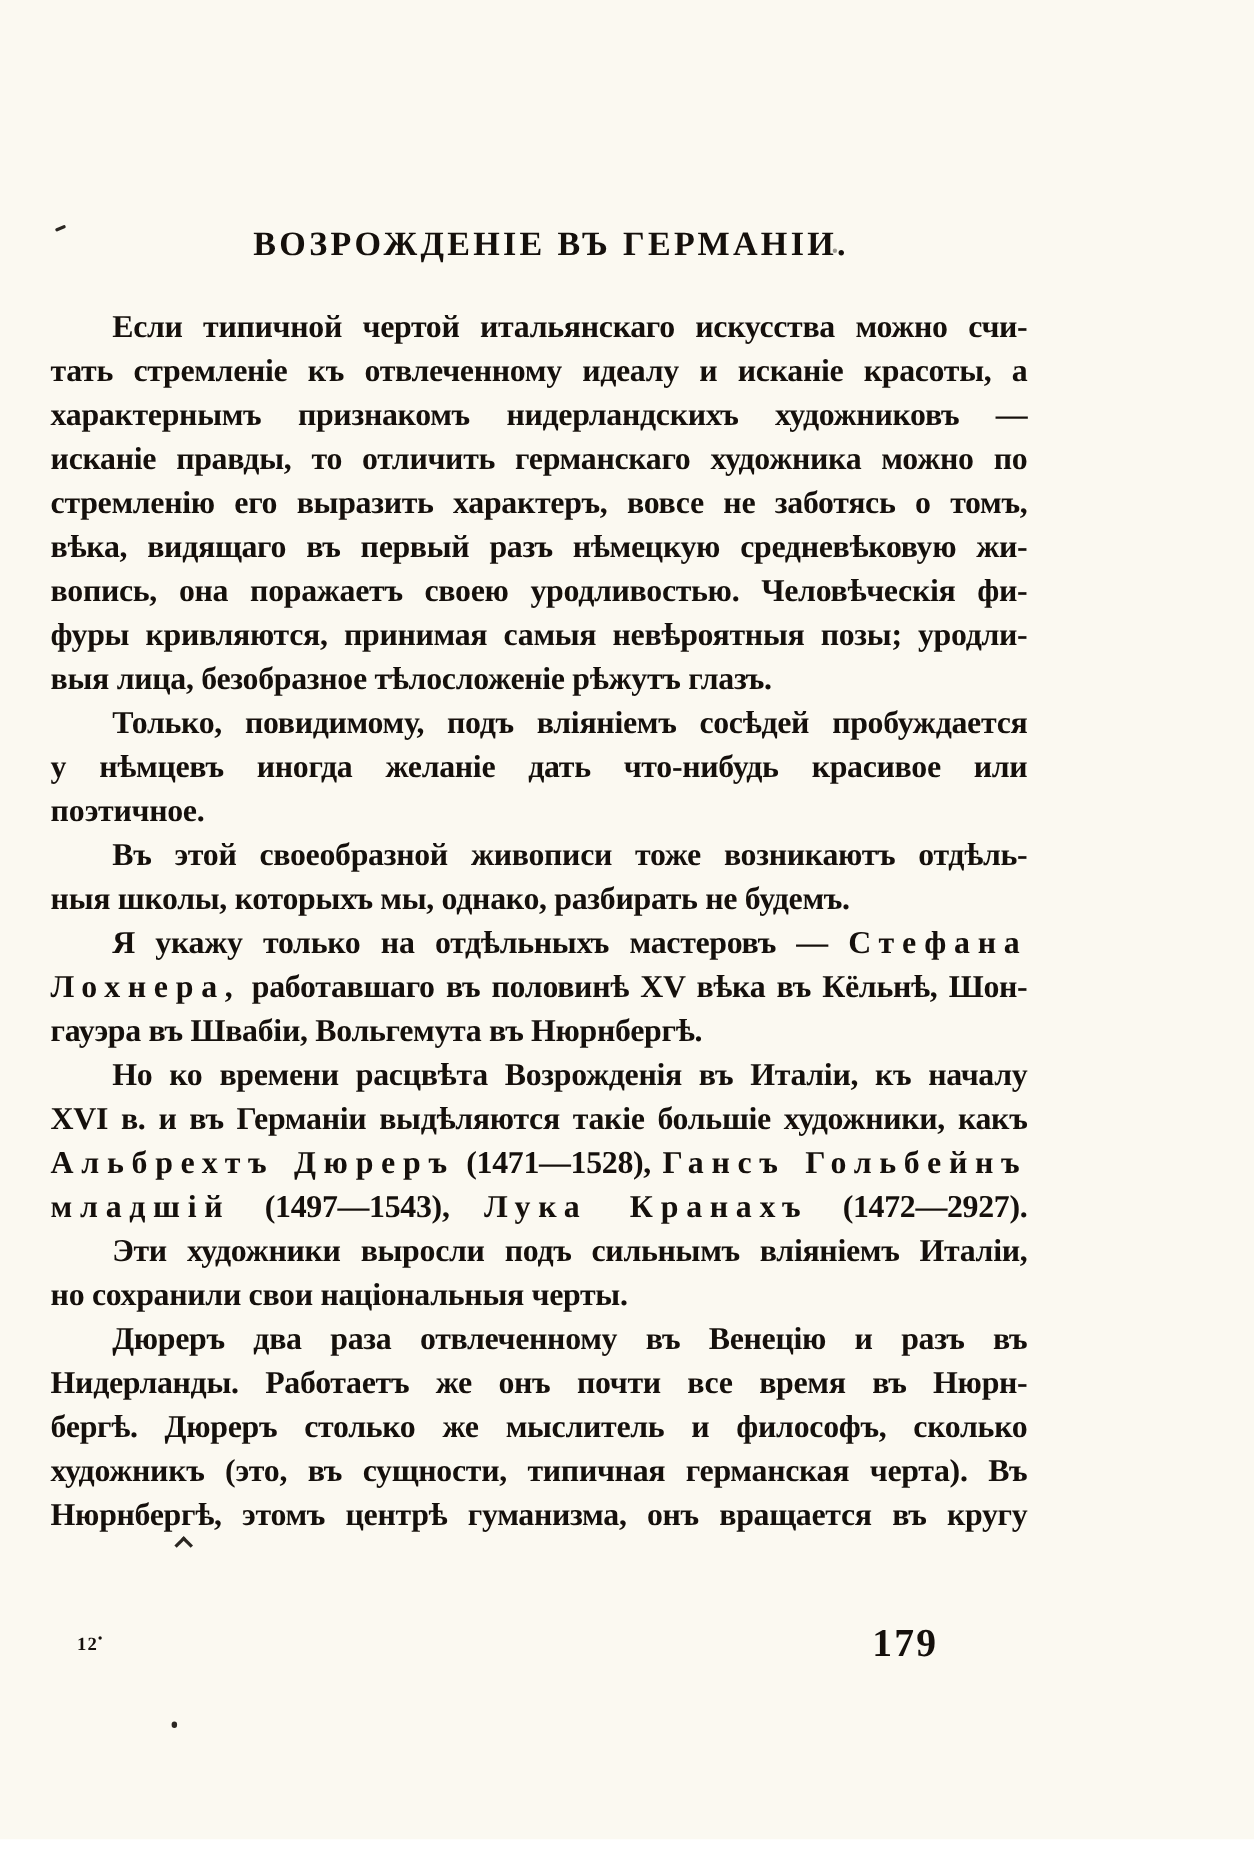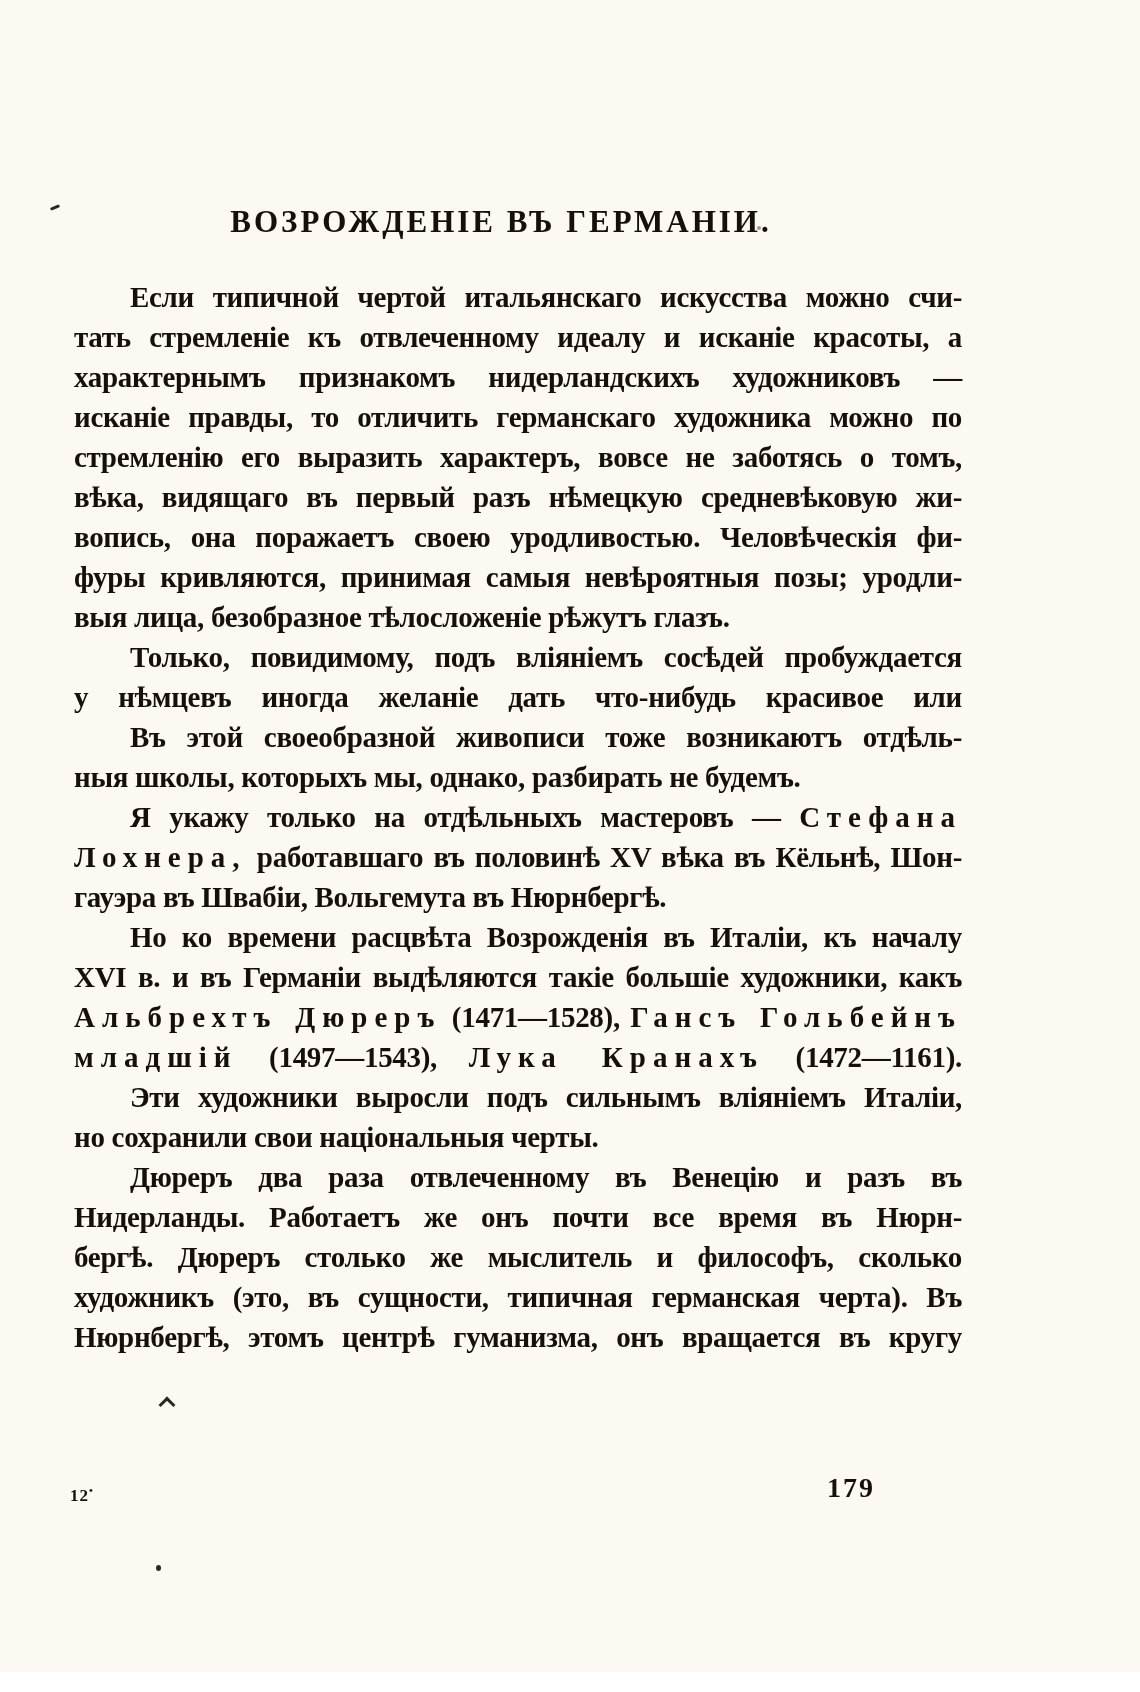--- a/index.html
+++ b/index.html
@@ -11,40 +11,40 @@
     font-family:"Liberation Serif", serif;
     overflow:hidden;
   }
   .title{
     position:absolute;top:204px;left:57px;width:888px;
     text-align:center;
     font-size:31px;font-weight:700;letter-spacing:3px;
     white-space:nowrap;
   }
   .textblock{
-    position:absolute;top:277px;left:74px;width:888px;
+    position:absolute;top:277px;left:46px;width:888px;
     font-size:29px;font-weight:700;line-height:40px;
     letter-spacing:-0.3px;
   }
   .line{
     text-align:justify;
     text-align-last:justify;
     height:40px;
   }
   .line.endpara{text-align-last:left;}
   .line.indent{text-indent:56px;}
   .sp{letter-spacing:7px;}
   .sig{
     position:absolute;left:70px;top:1484px;
     font-size:17px;font-weight:700;letter-spacing:1px;
   }
   .sig sup{font-size:11px;}
   .pagenum{
-    position:absolute;left:827px;top:1472px;
-    font-size:28px;font-weight:700;letter-spacing:2px;
+    position:absolute;left:793px;top:1472px;
+    font-size:36px;font-weight:700;letter-spacing:2px;
   }
   
   .speck{position:absolute;background:#2b2722;}
   .tick{left:50px;top:206px;width:10px;height:3px;border-radius:2px;transform:rotate(-22deg);}
   .titledot{left:757px;top:226px;width:4px;height:4px;border-radius:50%;opacity:.45;}
   .botdot{left:156px;top:1565px;width:5px;height:6px;border-radius:50%;}
   .caret{
     position:absolute;left:161px;top:1399px;width:9px;height:9px;
     border-left:3px solid #2b2722;border-top:3px solid #2b2722;
     transform:rotate(45deg);background:transparent;
@@ -65,36 +65,37 @@
     <div class="line">тать стремленіе къ отвлеченному идеалу и исканіе красоты, а</div>
     <div class="line">характернымъ признакомъ нидерландскихъ художниковъ —</div>
     <div class="line">исканіе правды, то отличить германскаго художника можно по</div>
     <div class="line">стремленію его выразить характеръ, вовсе не заботясь о томъ,</div>
     <div class="line">вѣка, видящаго въ первый разъ нѣмецкую средневѣковую жи-</div>
     <div class="line">вопись, она поражаетъ своею уродливостью. Человѣческія фи-</div>
     <div class="line">фуры кривляются, принимая самыя невѣроятныя позы; уродли-</div>
     <div class="line endpara">выя лица, безобразное тѣлосложеніе рѣжутъ глазъ.</div>
     <div class="line indent">Только, повидимому, подъ вліяніемъ сосѣдей пробуждается</div>
     <div class="line">у нѣмцевъ иногда желаніе дать что-нибудь красивое или</div>
+    <div class="line endpara">поэтичное.</div>
     <div class="line indent">Въ этой своеобразной живописи тоже возникаютъ отдѣль-</div>
     <div class="line endpara">ныя школы, которыхъ мы, однако, разбирать не будемъ.</div>
     <div class="line indent">
       <span>Я укажу только на отдѣльныхъ мастеровъ — </span><span class="sp">Стефана</span>
     </div>
     <div class="line">
       <span class="sp">Лохнера,</span><span> работавшаго въ половинѣ XV вѣка въ Кёльнѣ, Шон-</span>
     </div>
     <div class="line endpara">гауэра въ Швабіи, Вольгемута въ Нюрнбергѣ.</div>
     <div class="line indent">Но ко времени расцвѣта Возрожденія въ Италіи, къ началу</div>
     <div class="line">XVI в. и въ Германіи выдѣляются такіе большіе художники, какъ</div>
     <div class="line">
       <span class="sp">Альбрехтъ Дюреръ</span><span> (1471—1528), </span><span class="sp">Гансъ Гольбейнъ</span>
     </div>
     <div class="line">
-      <span class="sp">младшій</span><span> (1497—1543), </span><span class="sp">Лука Кранахъ</span><span> (1472—1161).</span>
+      <span class="sp">младшій</span><span> (1497—1543), </span><span class="sp">Лука Кранахъ</span><span> (1472—2927).</span>
     </div>
     <div class="line indent">Эти художники выросли подъ сильнымъ вліяніемъ Италіи,</div>
     <div class="line endpara">но сохранили свои національныя черты.</div>
     <div class="line indent">Дюреръ два раза отвлеченному въ Венецію и разъ въ</div>
     <div class="line">Нидерланды. Работаетъ же онъ почти все время въ Нюрн-</div>
     <div class="line">бергѣ. Дюреръ столько же мыслитель и философъ, сколько</div>
     <div class="line">художникъ (это, въ сущности, типичная германская черта). Въ</div>
     <div class="line">Нюрнбергѣ, этомъ центрѣ гуманизма, онъ вращается въ кругу</div>
   </div>
 

